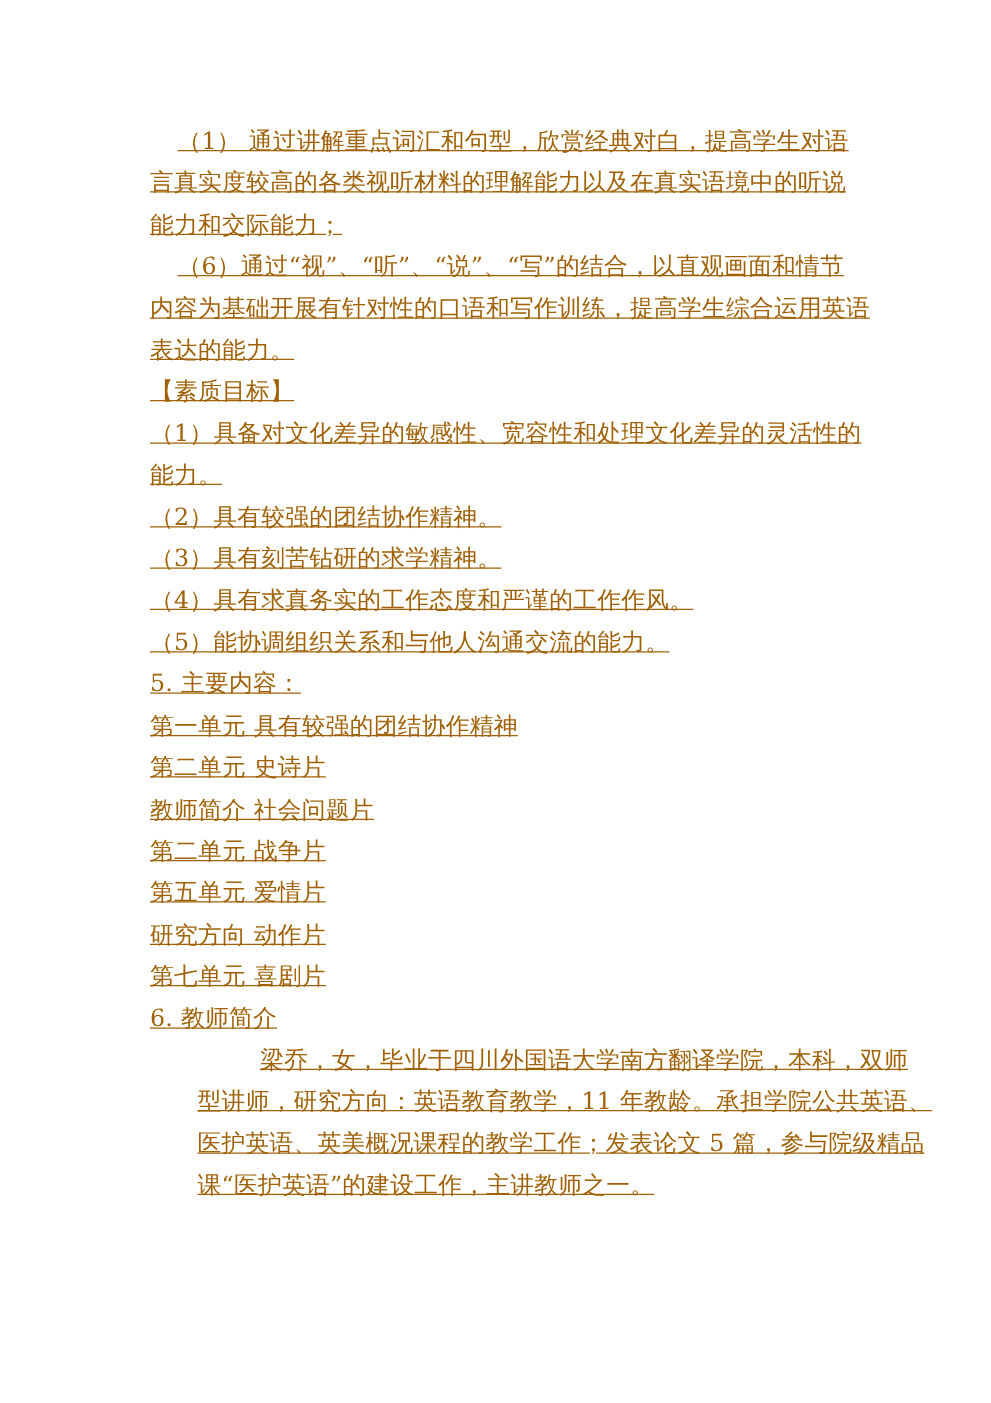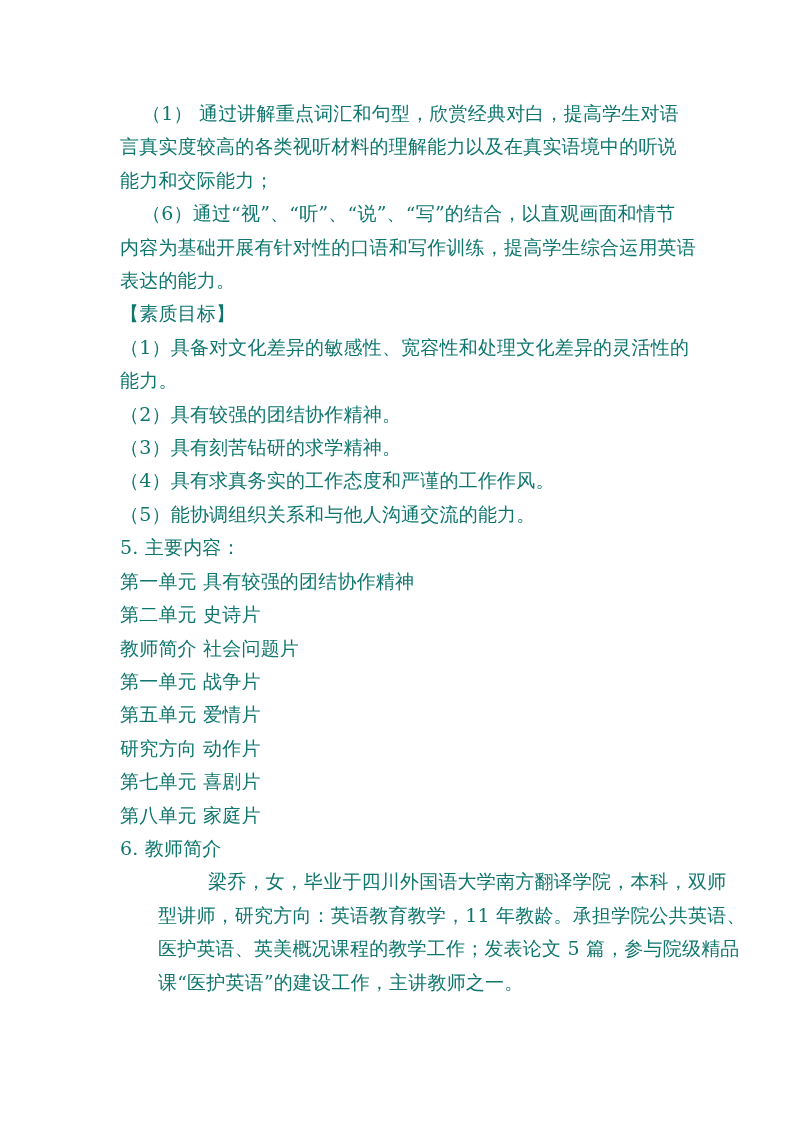--- a/index.html
+++ b/index.html
@@ -20,21 +20,22 @@
     padding: 97px 110px 0 120px;
     background: #ffffff;
     color: #222222;
   }
   .para {
     margin: 0;
     font-size: 19px;
     line-height: 33.4px;
     white-space: pre;          
     letter-spacing: 0.2px;
-    color: #0f766e;
+    color: #a16207;
+    text-decoration: underline;
   }
   .indent-1 { text-indent: 22px; }   
   .indent-2 { text-indent: 50px; margin-left: 38px; }   
 </style>
 </head>
 <body>
 
 <div class="page">
 
   <p class="para indent-1">（1） 通过讲解重点词汇和句型，欣赏经典对白，提高学生对语
@@ -59,29 +60,28 @@
   <p class="para">（5）能协调组织关系和与他人沟通交流的能力。</p>
 
   <p class="para">5. 主要内容：</p>
 
   <p class="para">第一单元 具有较强的团结协作精神</p>
 
   <p class="para">第二单元 史诗片</p>
 
   <p class="para">教师简介 社会问题片</p>
 
-  <p class="para">第一单元 战争片</p>
+  <p class="para">第二单元 战争片</p>
 
   <p class="para">第五单元 爱情片</p>
 
   <p class="para">研究方向 动作片</p>
 
   <p class="para">第七单元 喜剧片</p>
 
-  <p class="para">第八单元 家庭片</p>
 
   <p class="para">6. 教师简介</p>
 
   <p class="para indent-2">梁乔，女，毕业于四川外国语大学南方翻译学院，本科，双师
 型讲师，研究方向：英语教育教学，11 年教龄。承担学院公共英语、
 医护英语、英美概况课程的教学工作；发表论文 5 篇，参与院级精品
 课“医护英语”的建设工作，主讲教师之一。</p>
 
 </div>
 

